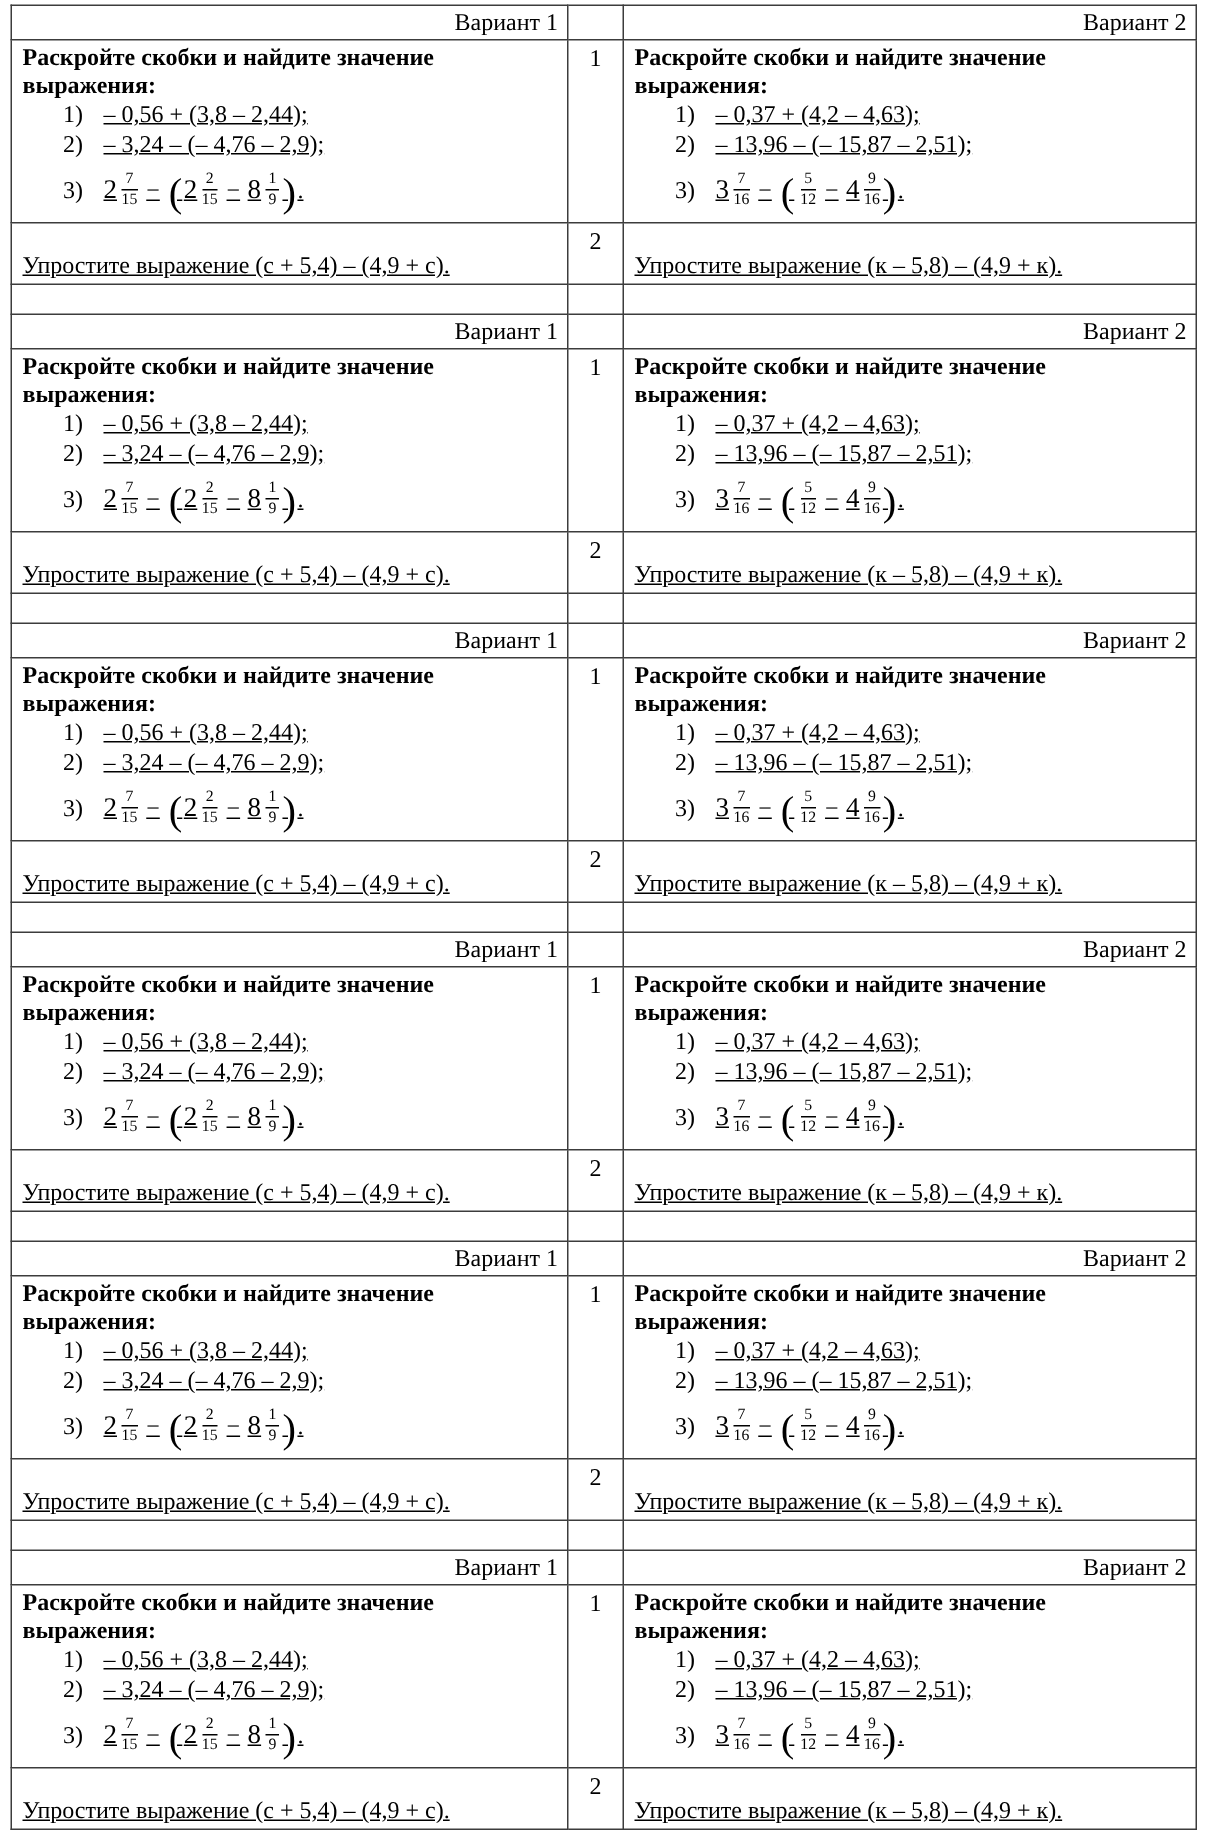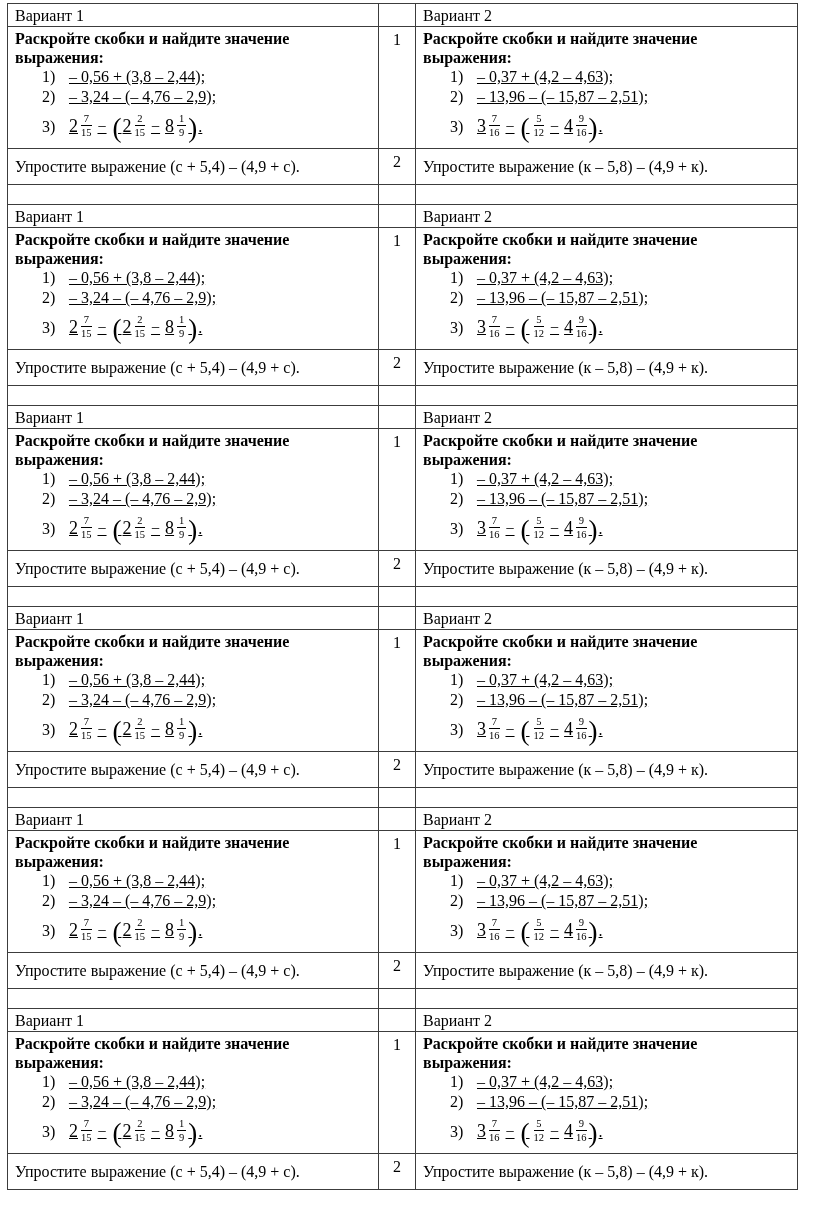--- a/index.html
+++ b/index.html
@@ -27,24 +27,24 @@
   }
   col.c1 { width: 371px; }
   col.c2 { width: 37px; }
   col.c3 { width: 382px; }
 
   tr.header-row   { height: 23px; }
   tr.task-row     { height: 122px; }
   tr.simplify-row { height: 36px; }
   tr.spacer-row   { height: 20px; }
 
-  td.header-cell { padding: 2px 6px 0 7px; }
+  td.header-cell { padding: 2px 6px 0 7px; text-align: right; }
   td.task-cell   { padding: 0 4px 0 7px; }
   td.num-cell    { text-align: center; padding-top: 3px; }
-  td.simplify-cell { padding: 8px 6px 2px 7px; }
+  td.simplify-cell { padding: 19px 6px 2px 7px; text-decoration: underline; }
 
   .task-title { padding-top: 2px; width: 322px; line-height: 19px; font-weight: bold; }
 
   .item { line-height: 20px; padding-left: 27px; white-space: nowrap; text-decoration: underline; }
   .ilabel { display: inline-block; width: 27px; }
   .item3 { line-height: 34px; margin-top: 2px; }
 
   .mexpr { white-space: nowrap; }
   .whole { font-size: 18px; margin-right: 2px; }
   .frac {

